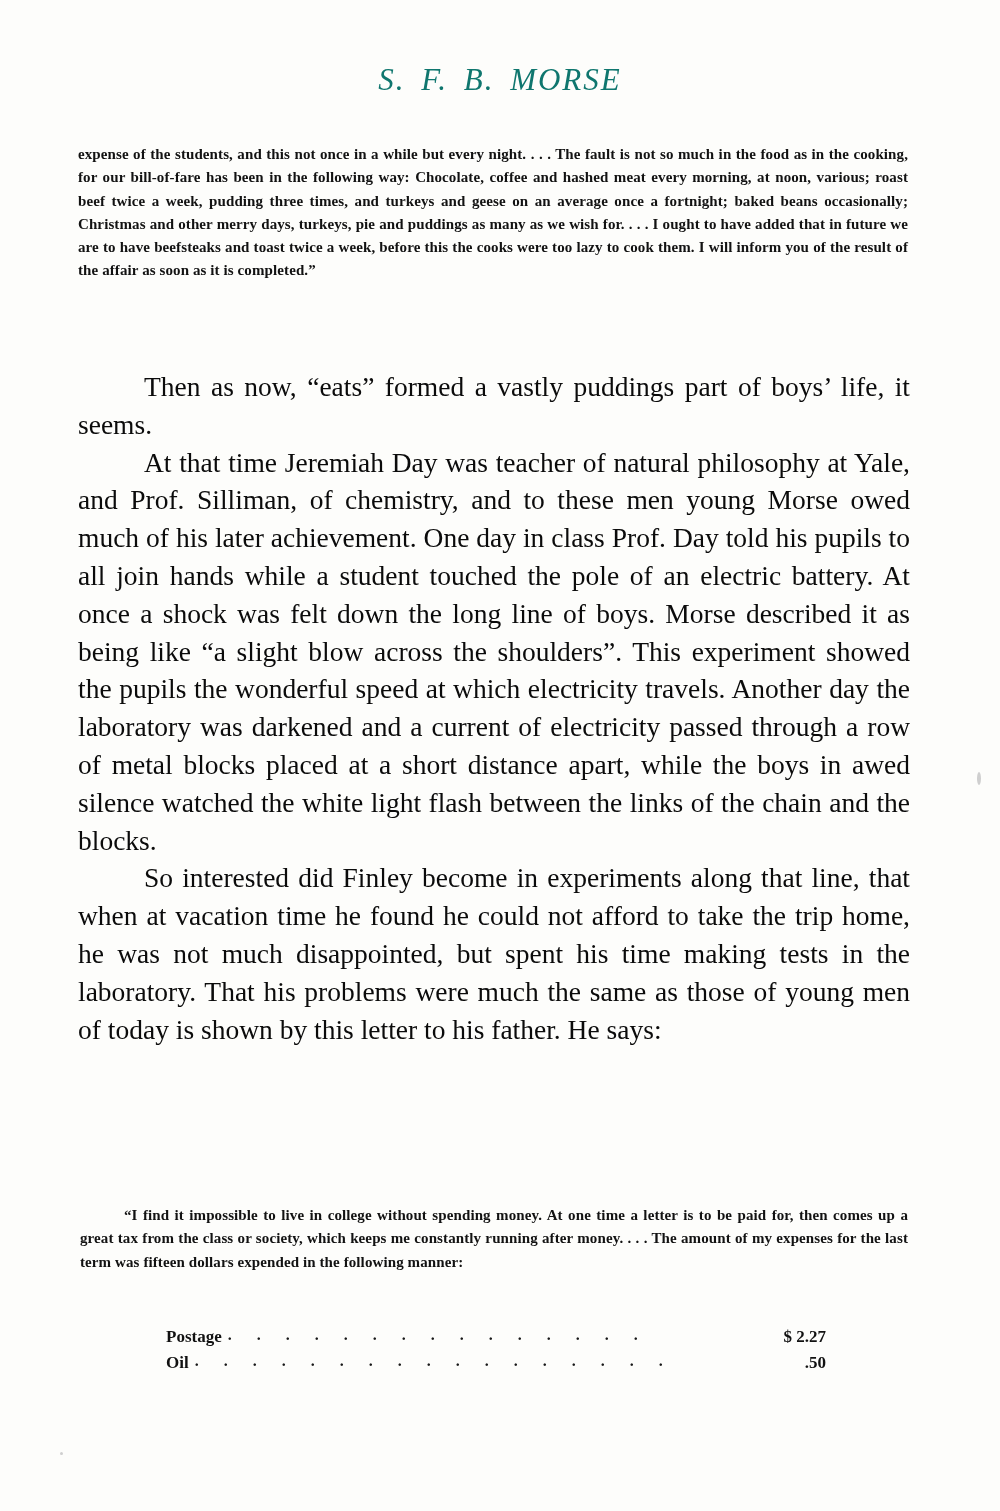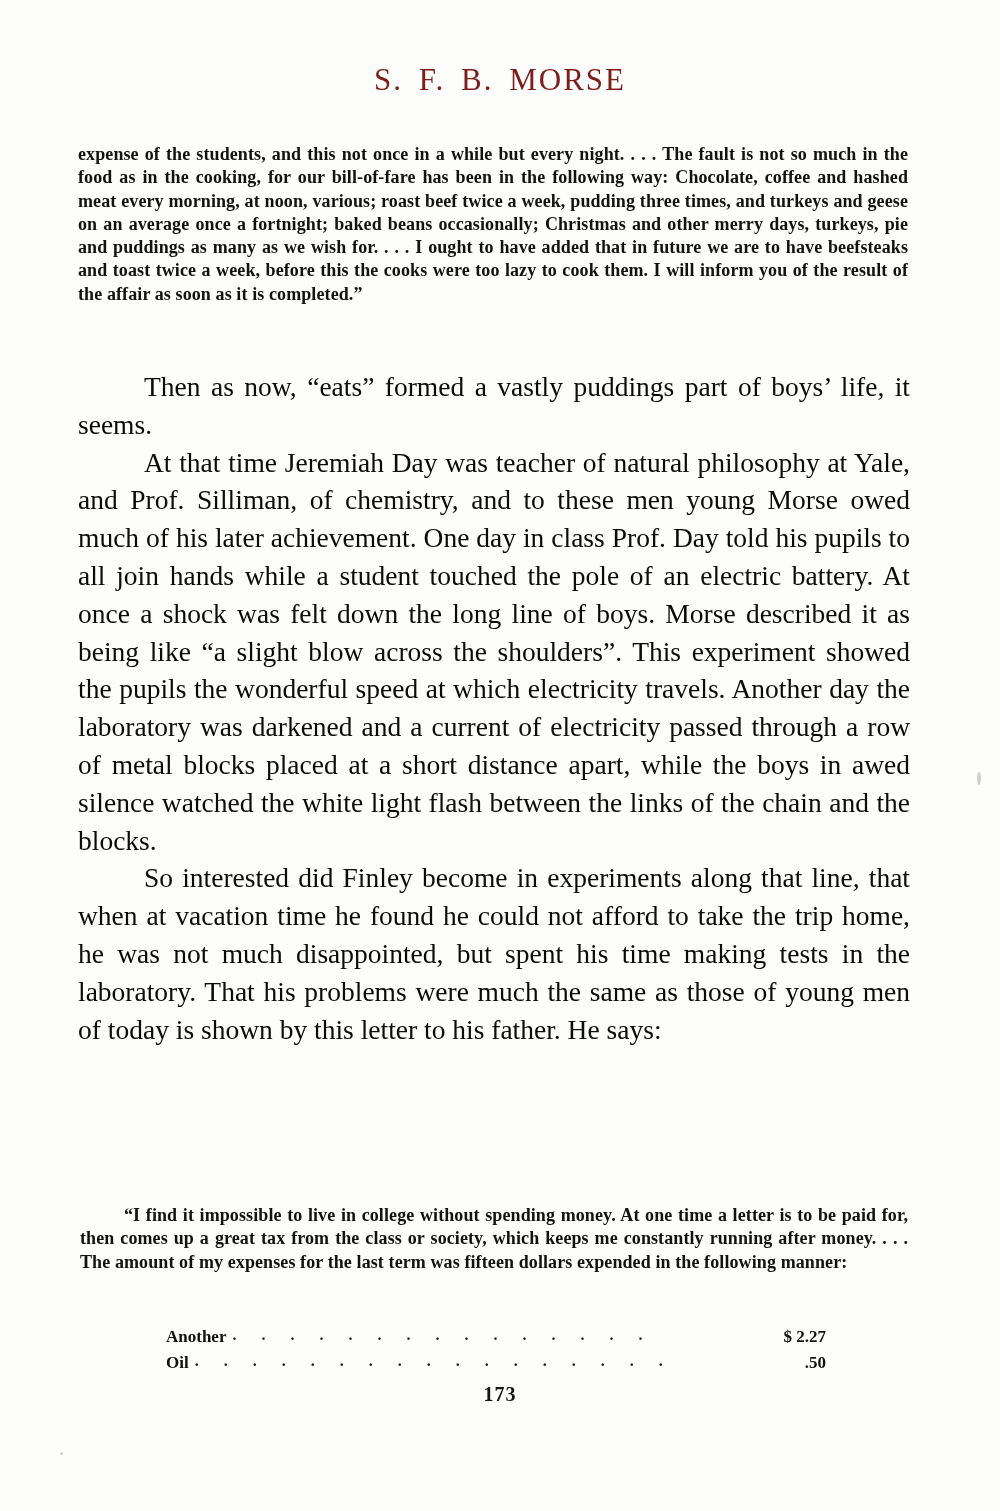--- a/index.html
+++ b/index.html
@@ -24,29 +24,30 @@
   }
   .running-head {
     position: absolute;
     left: 0;
     top: 62px;
     width: 1000px;
     text-align: center;
     font-size: 31px;
     letter-spacing: 2px;
     font-family: "Liberation Serif", serif;
-    color: #7f1d1d;
+    color: #0f766e;
     word-spacing: 6px;
+    font-style: italic;
   }
   .quote-block {
     position: absolute;
     left: 78px;
     top: 143px;
     width: 830px;
-    font-size: 18px;
+    font-size: 15px;
     line-height: 23.3px;
     text-align: justify;
     font-weight: bold;
     font-family: "Liberation Serif", serif;
     color: #121212;
     letter-spacing: 0.1px;
   }
   .quote-block.second {
     top: 1204px;
     left: 80px;
@@ -132,28 +133,27 @@
   <div class="body-text">
     <p>Then as now, “eats” formed a vastly puddings part of boys’ life, it seems.</p>
     <p>At that time Jeremiah Day was teacher of natural philosophy at Yale, and Prof. Silliman, of chemistry, and to these men young Morse owed much of his later achievement.  One day in class Prof. Day told his pupils to all join hands while a student touched the pole of an electric battery.  At once a shock was felt down the long line of boys.  Morse described it as being like “a slight blow across the shoulders”.  This experiment showed the pupils the wonderful speed at which electricity travels.  Another day the laboratory was darkened and a current of electricity passed through a row of metal blocks placed at a short distance apart, while the boys in awed silence watched the white light flash between the links of the chain and the blocks.</p>
     <p>So interested did Finley become in experiments along that line, that when at vacation time he found he could not afford to take the trip home, he was not much disappointed, but spent his time making tests in the laboratory.  That his problems were much the same as those of young men of today is shown by this letter to his father.  He says:</p>
   </div>
 
   <div class="quote-block second">“I find it impossible to live in college without spending money.  At one time a letter is to be paid for, then comes up a great tax from the class or society, which keeps me constantly running after money. . . .  The amount of my expenses for the last term was fifteen dollars expended in the following manner:</div>
 
   <div class="ledger">
     <div class="ledger-row">
-      <span class="ledger-label">Another</span>
+      <span class="ledger-label">Postage</span>
       <span class="ledger-dots">. . . . . . . . . . . . . . .</span>
       <span class="ledger-amount">$ 2.27</span>
     </div>
     <div class="ledger-row">
       <span class="ledger-label">Oil</span>
       <span class="ledger-dots">. . . . . . . . . . . . . . . . .</span>
       <span class="ledger-amount">.50</span>
     </div>
   </div>
 
-  <div class="folio">173</div>
 
   <div class="speck" style="left:977px; top:772px; width:4px; height:13px;"></div>
   <div class="speck" style="left:60px; top:1452px; width:3px; height:3px;"></div>
 </div>
 
 </body></html>

